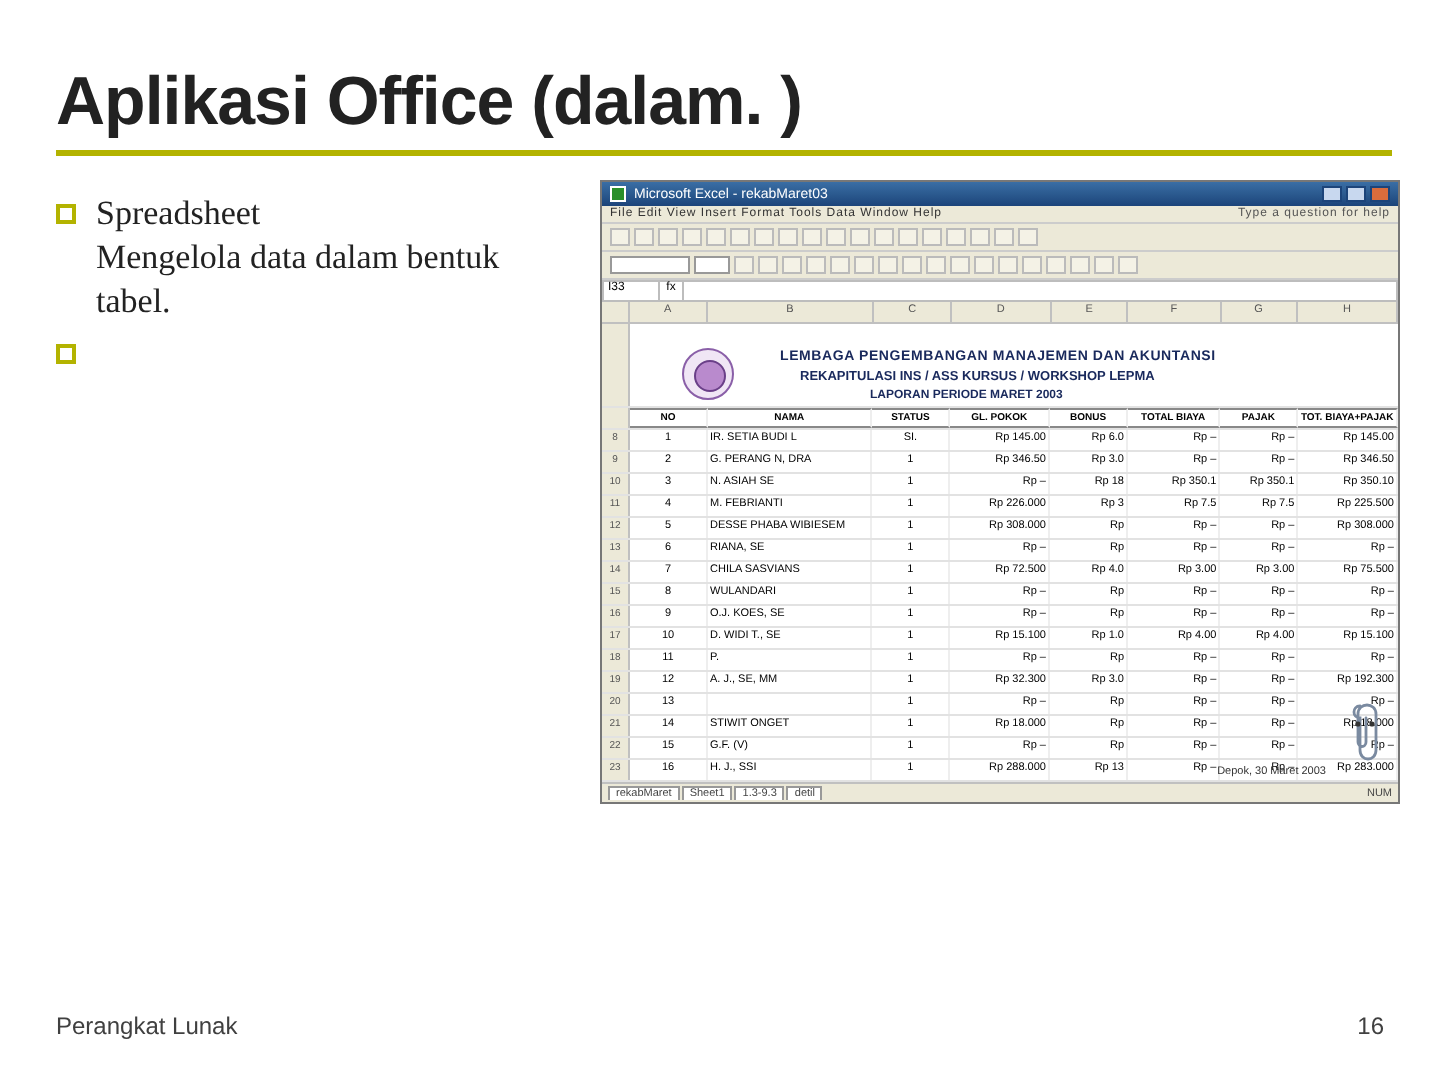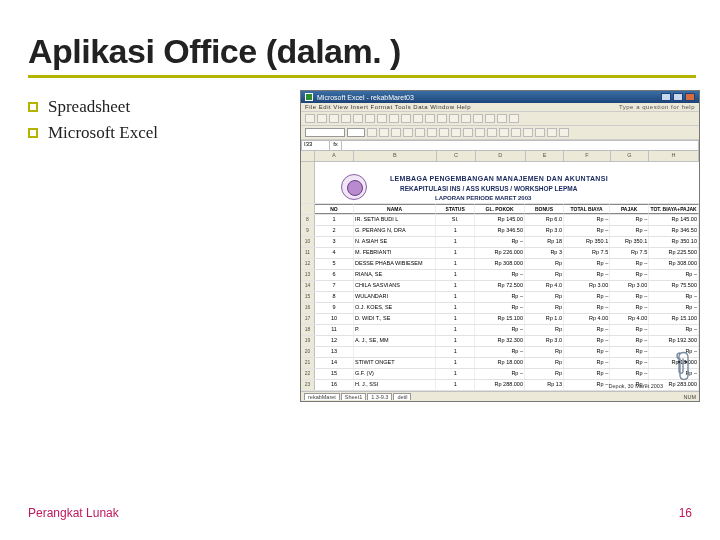--- a/index.html
+++ b/index.html
@@ -170,43 +170,41 @@
 
   .footer {
     position: absolute;
     bottom: 20px;
     left: 28px;
     right: 28px;
     display: flex;
     justify-content: space-between;
     font-family: Tahoma, Arial, sans-serif;
     font-size: 12px;
-    color: #be185d;
+    color: #404040;
   }
 </style>
 </head>
 <body>
 
 <div class="slide">
   <h1 class="title">Aplikasi Office (dalam. )</h1>
   <div class="title-underline"></div>
 
   <div class="content">
     <div class="bullets">
       <div class="bullet">
         <div class="sq"></div>
         <div class="text">
           <span>Spreadsheet</span>
+          <span class="sub">Mengelola data dalam bentuk tabel.</span>
         </div>
       </div>
       <div class="bullet">
         <div class="sq"></div>
-        <div class="text">
-          <span>Microsoft Excel</span>
-        </div>
       </div>
     </div>
 
     <div class="shot-wrap">
       <div class="excel-window">
 
         <div class="ex-titlebar">
           <span class="ttext">
             <span class="ex-ico"></span>
             <span>Microsoft Excel - rekabMaret03</span>

